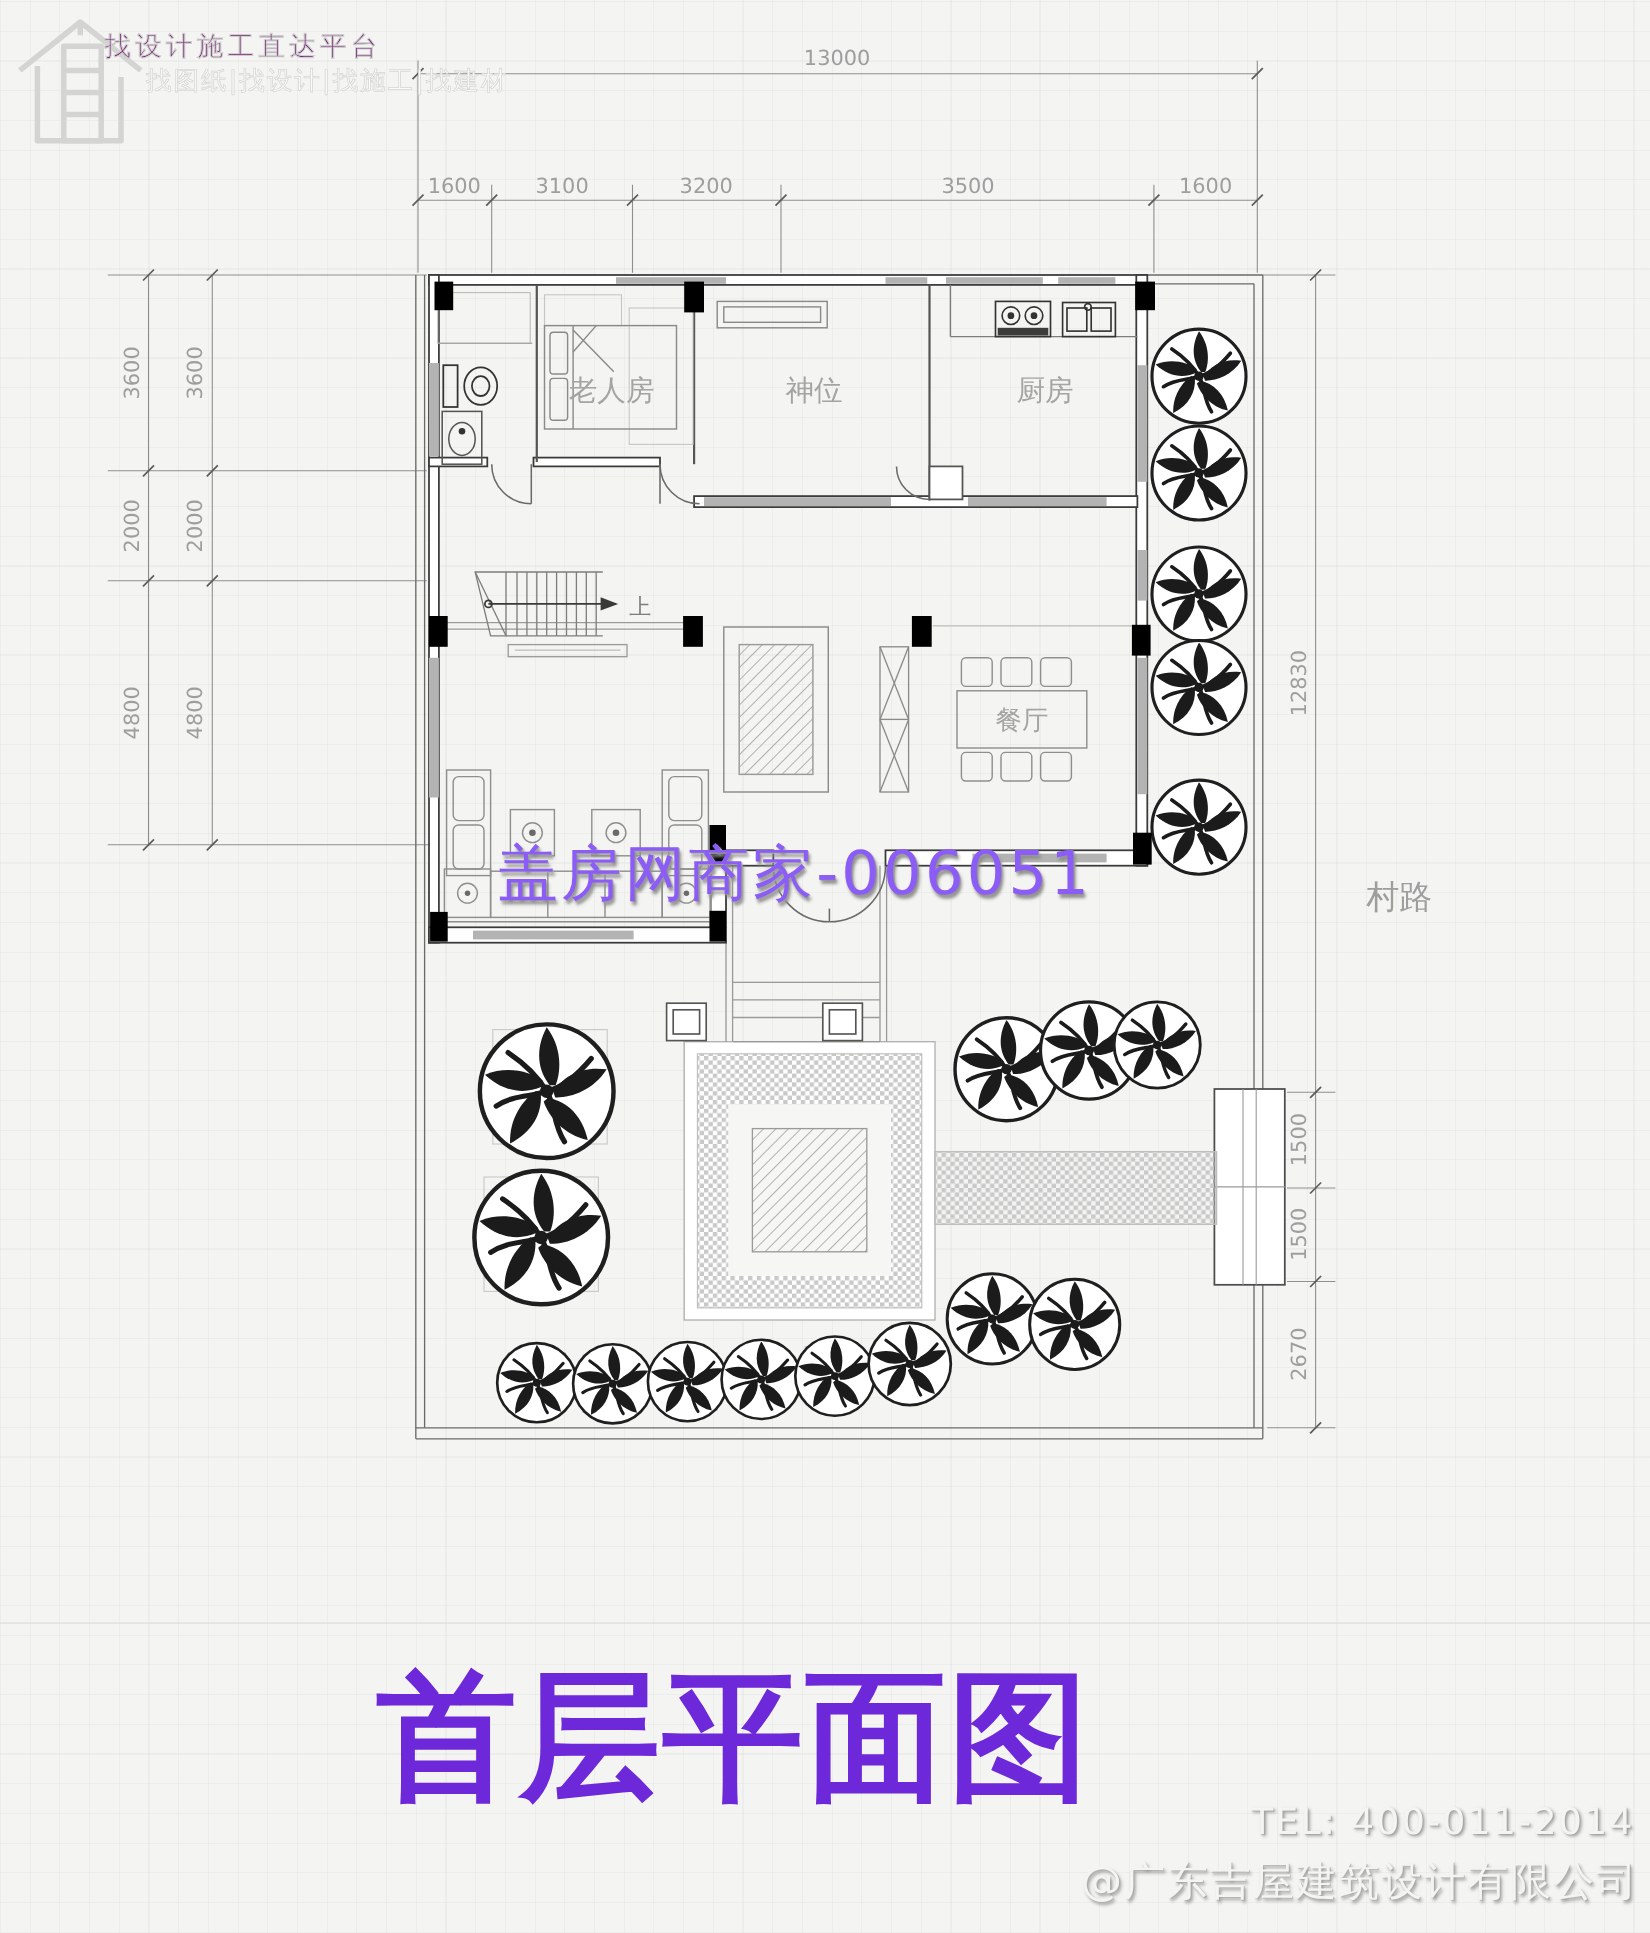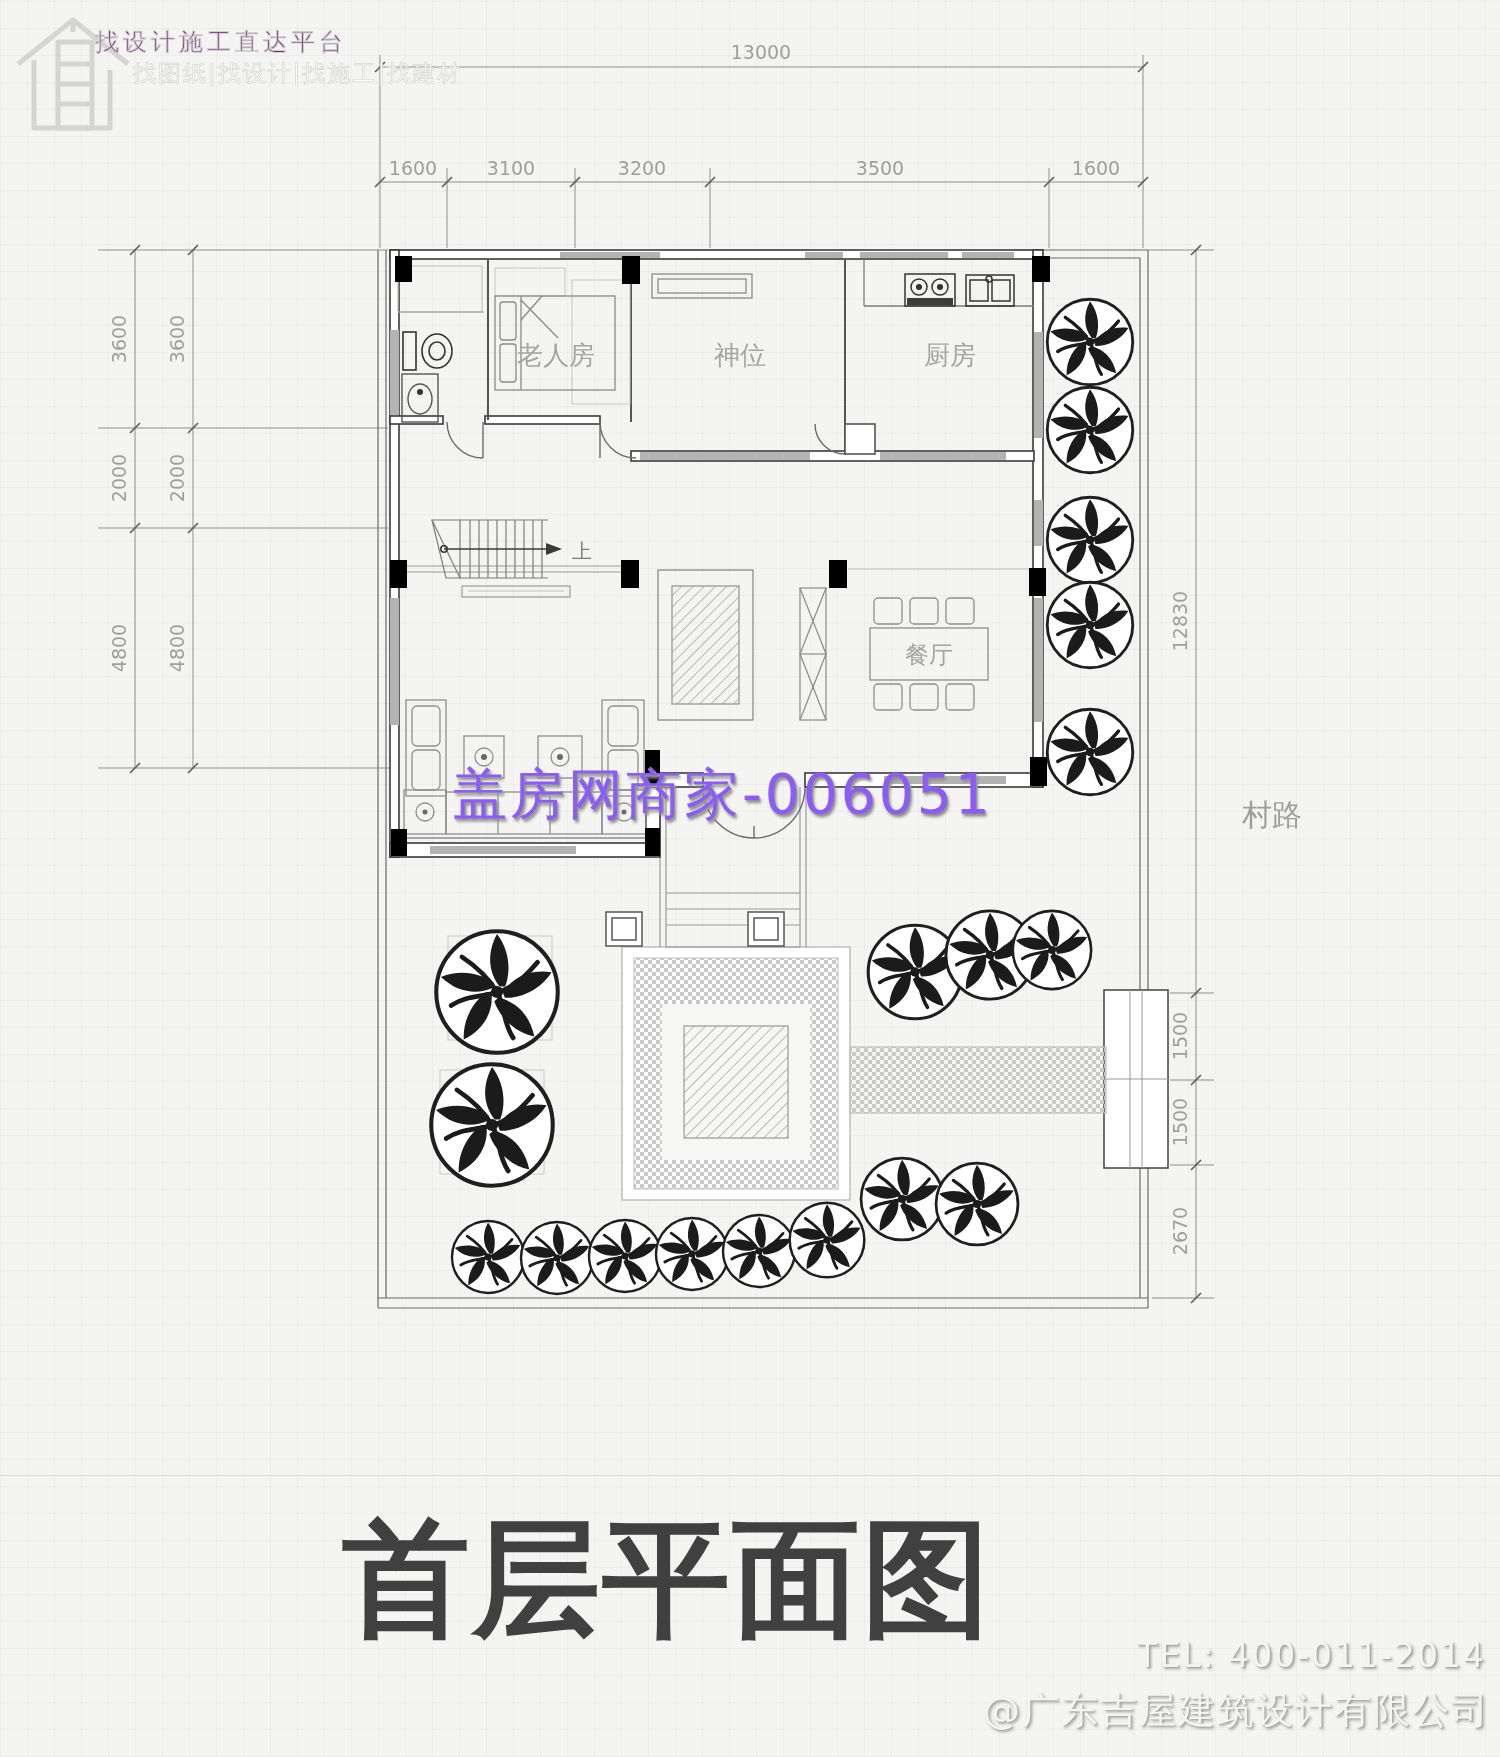--- a/index.html
+++ b/index.html
@@ -22,21 +22,21 @@
     color:#fbfbfa;margin-left:36px;-webkit-text-stroke:.7px #d6d6d4;
   }
   
   .wm-center{
     left:452px;top:758px;font-size:55px;letter-spacing:3px;white-space:nowrap;
     color:#8b5cf6;text-shadow:2px 3px 3px #8e8e8c, 1px 1px 0 #bdbdbb;
   }
   
   .plan-title{
     left:342px;top:1494px;font-size:128px;font-weight:700;letter-spacing:2px;
-    color:#404040;white-space:nowrap;
+    color:#6d28d9;white-space:nowrap;
   }
   .divider{left:0;top:1475px;width:1500px;height:1px;background:#d9d9d6;}
   
   .ft{white-space:nowrap;color:#f4f4f2;text-shadow:2px 2px 3px #9c9c9a,1px 1px 0 #c6c6c4;}
   .ft-tel{right:14px;top:1636px;font-size:33px;letter-spacing:2px;}
   .ft-co{right:10px;top:1686px;font-size:37px;letter-spacing:2px;}
   svg text{font-family:"DejaVu Sans","Liberation Sans",sans-serif;}
 </style>
 </head>
 <body>

